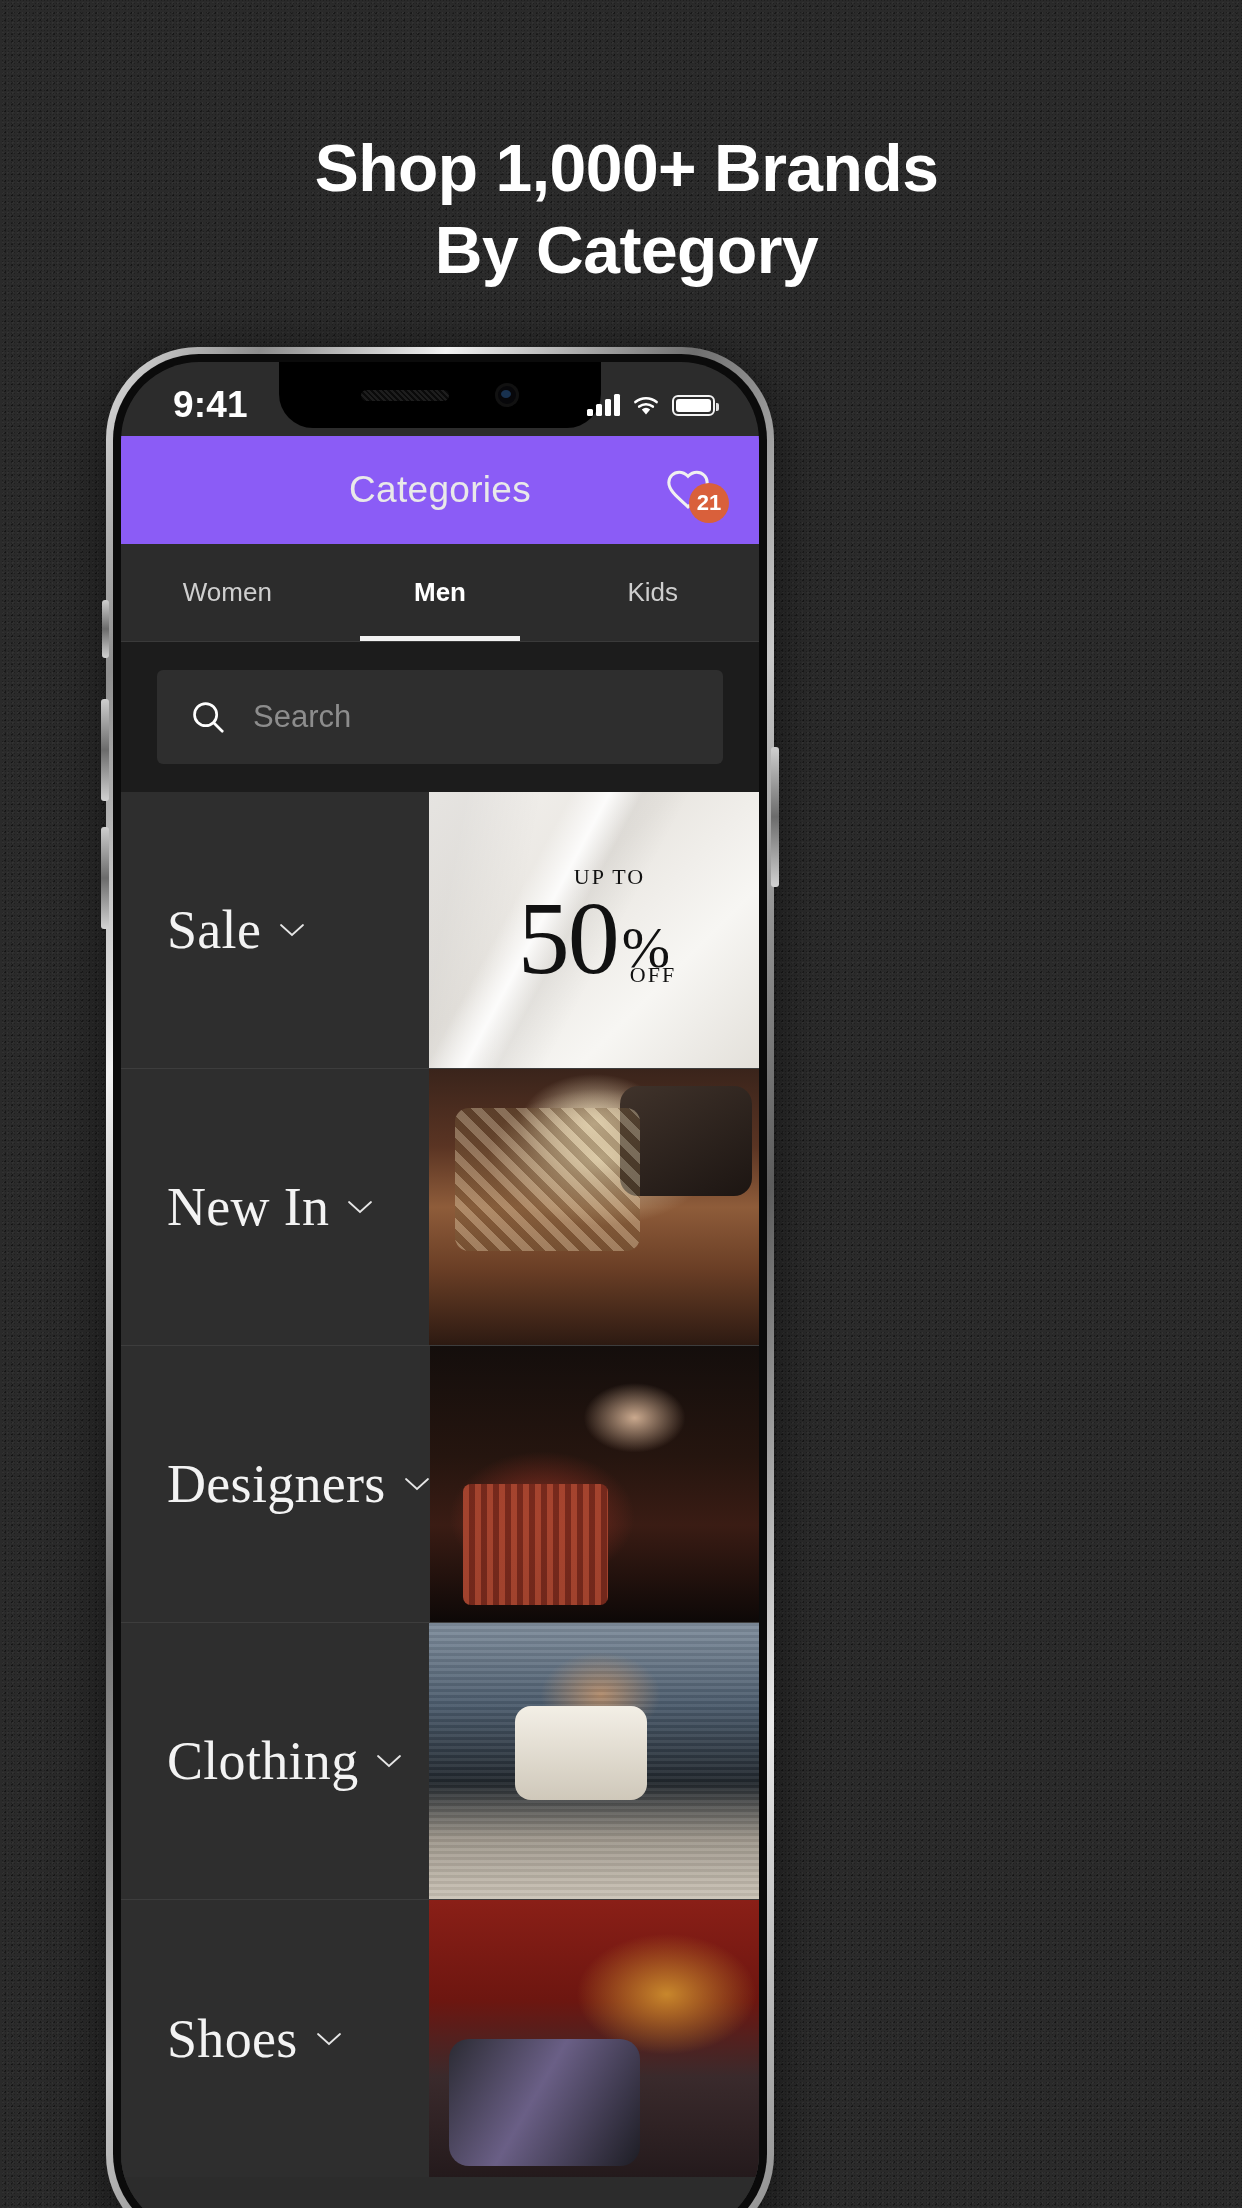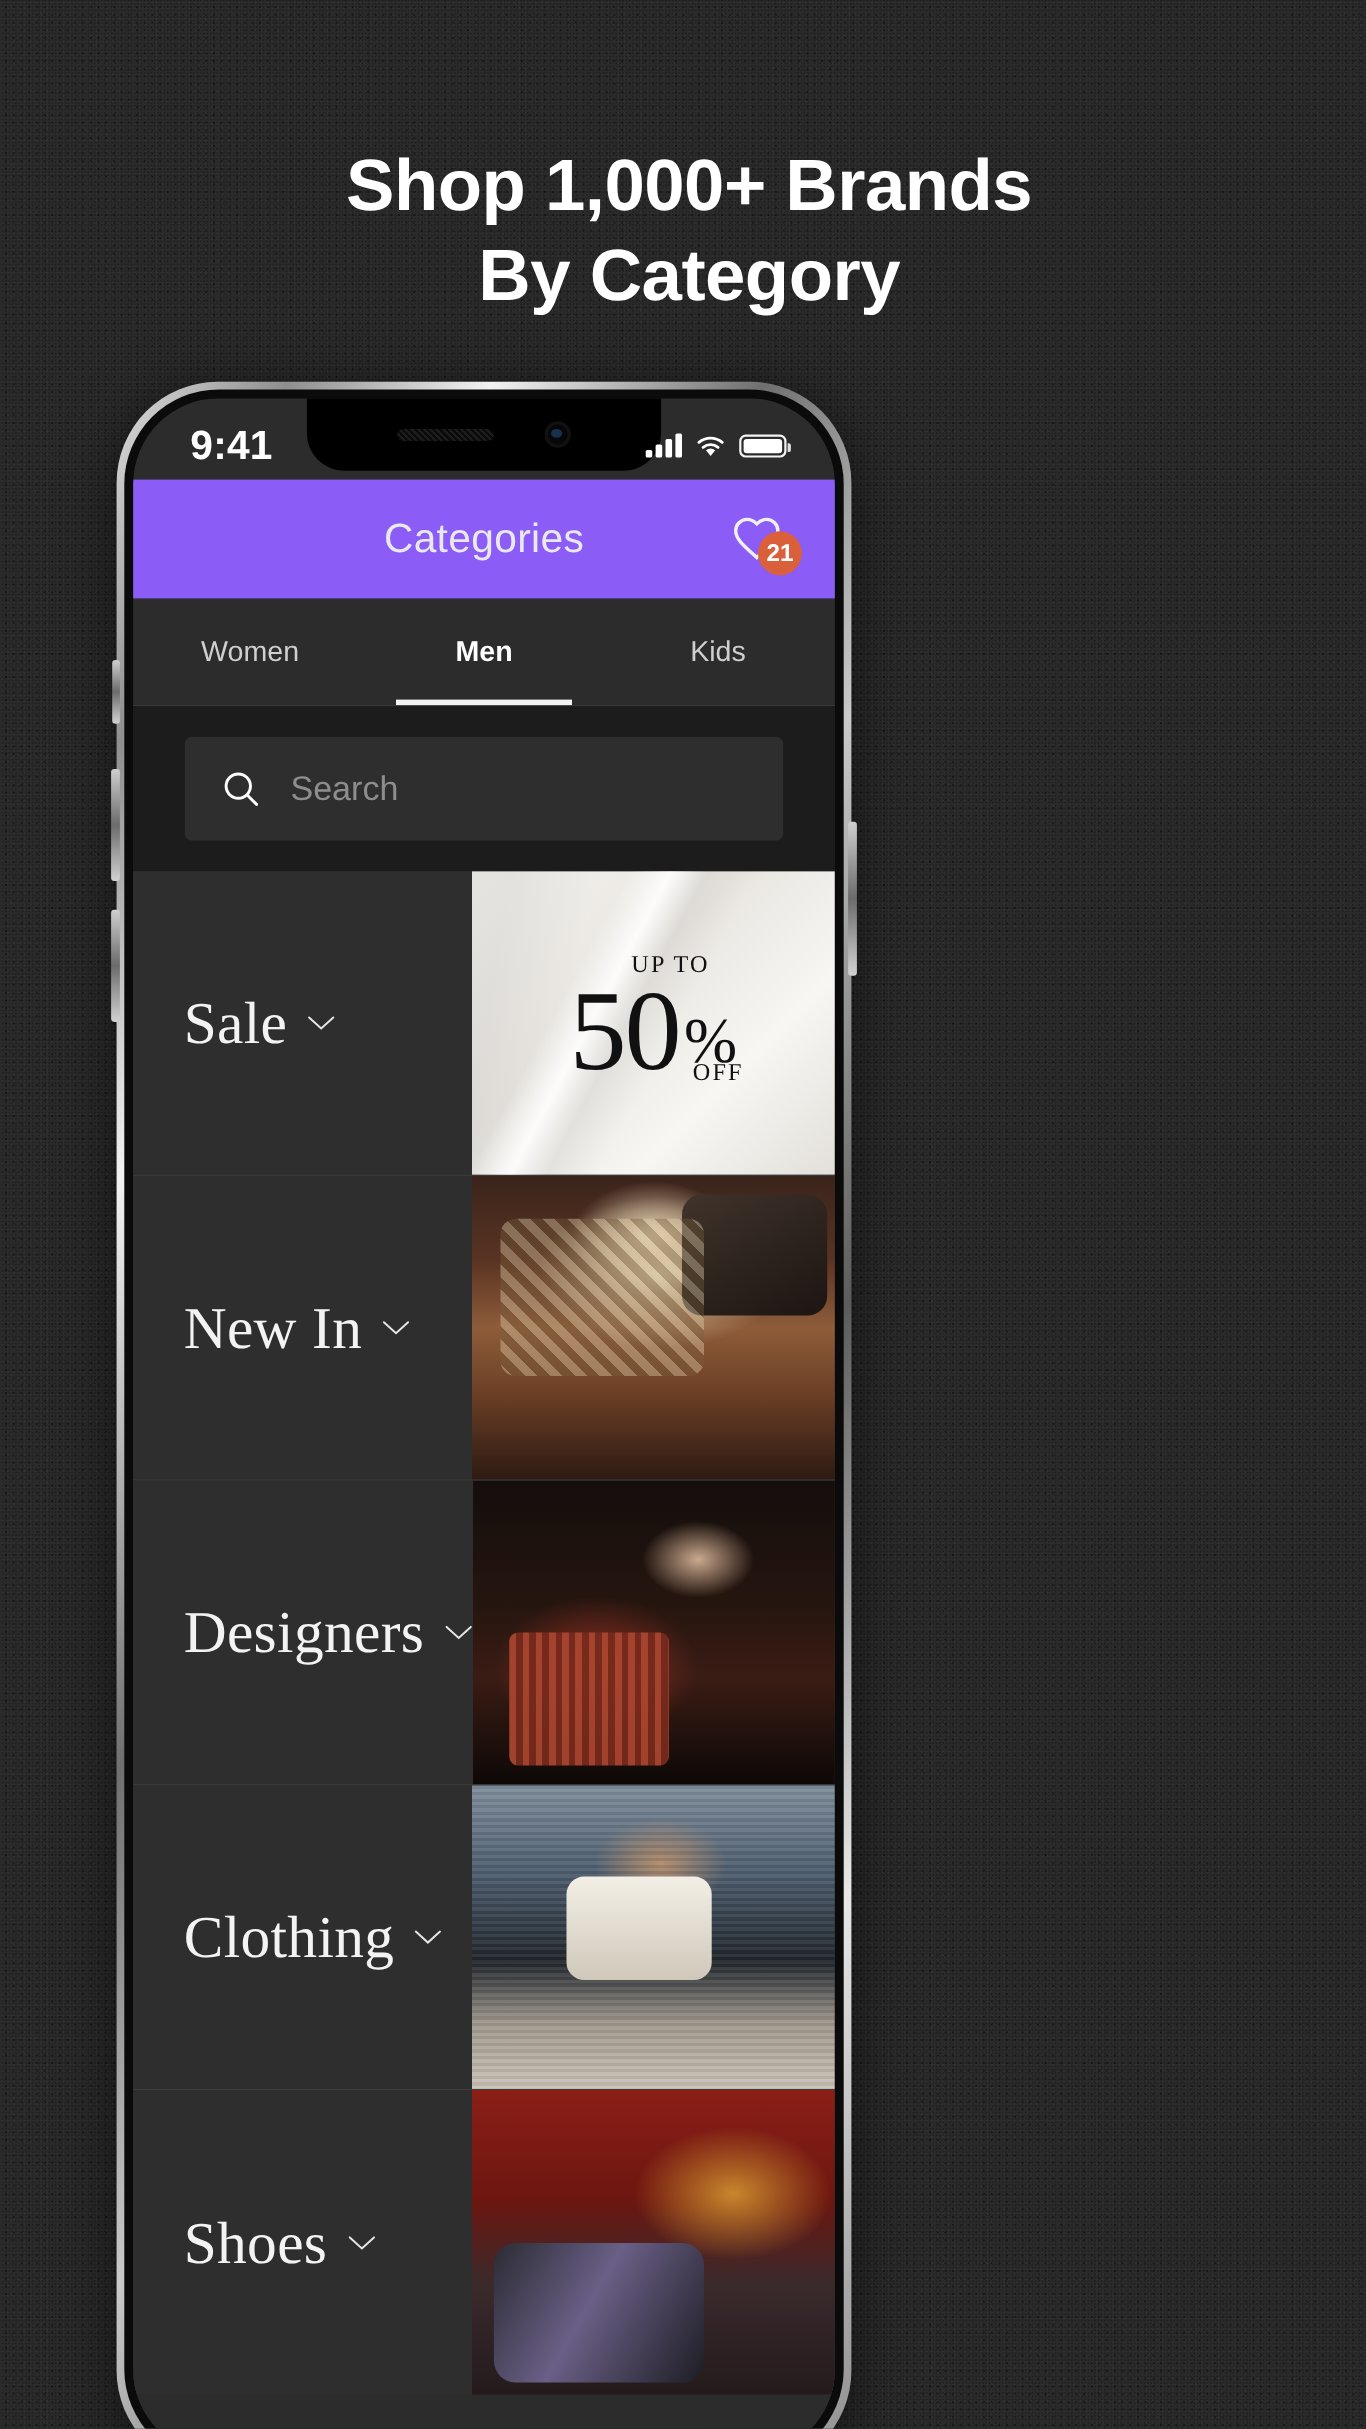--- a/index.html
+++ b/index.html
@@ -140,21 +140,21 @@
     flex:1; display:flex; align-items:center; justify-content:center;
     position:relative; color:#cfcfcf; font-size:26px;
   }
   .tab.active{ color:#fff; font-weight:bold; }
   .tab.active::after{
     content:""; position:absolute; bottom:0; left:50%; transform:translateX(-50%);
     width:160px; height:5px; background:#f2f2f2;
   }
 
   
-  .searchwrap{ flex:0 0 150px; background:#1c1c1c; display:flex; align-items:center; padding:0 47px; }
+  .searchwrap{ flex:0 0 150px; background:#1c1c1c; display:flex; align-items:center; padding:0 36px; }
   .searchbar{
     flex:1; height:94px; background:#2e2e2e; border-radius:6px;
     display:flex; align-items:center; padding:0 32px; gap:26px;
   }
   .search-ph{ color:#8d8d8d; font-size:31px; }
 
   
   .catlist{ flex:1; overflow:hidden; background:#2c2c2c; }
   .catrow{
     height:277px; display:flex; align-items:stretch;

